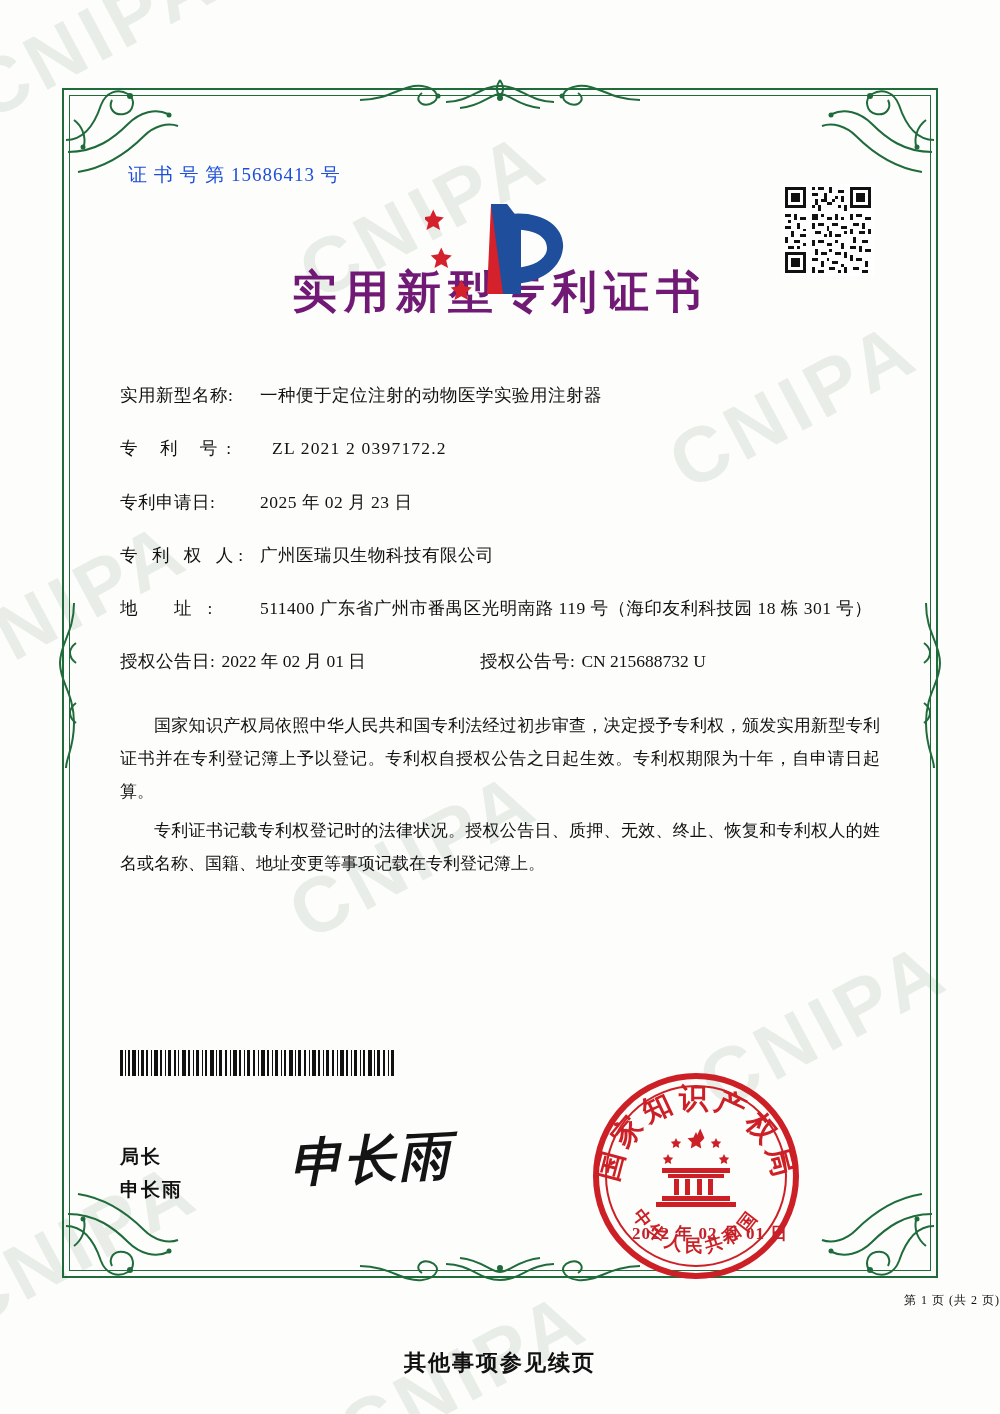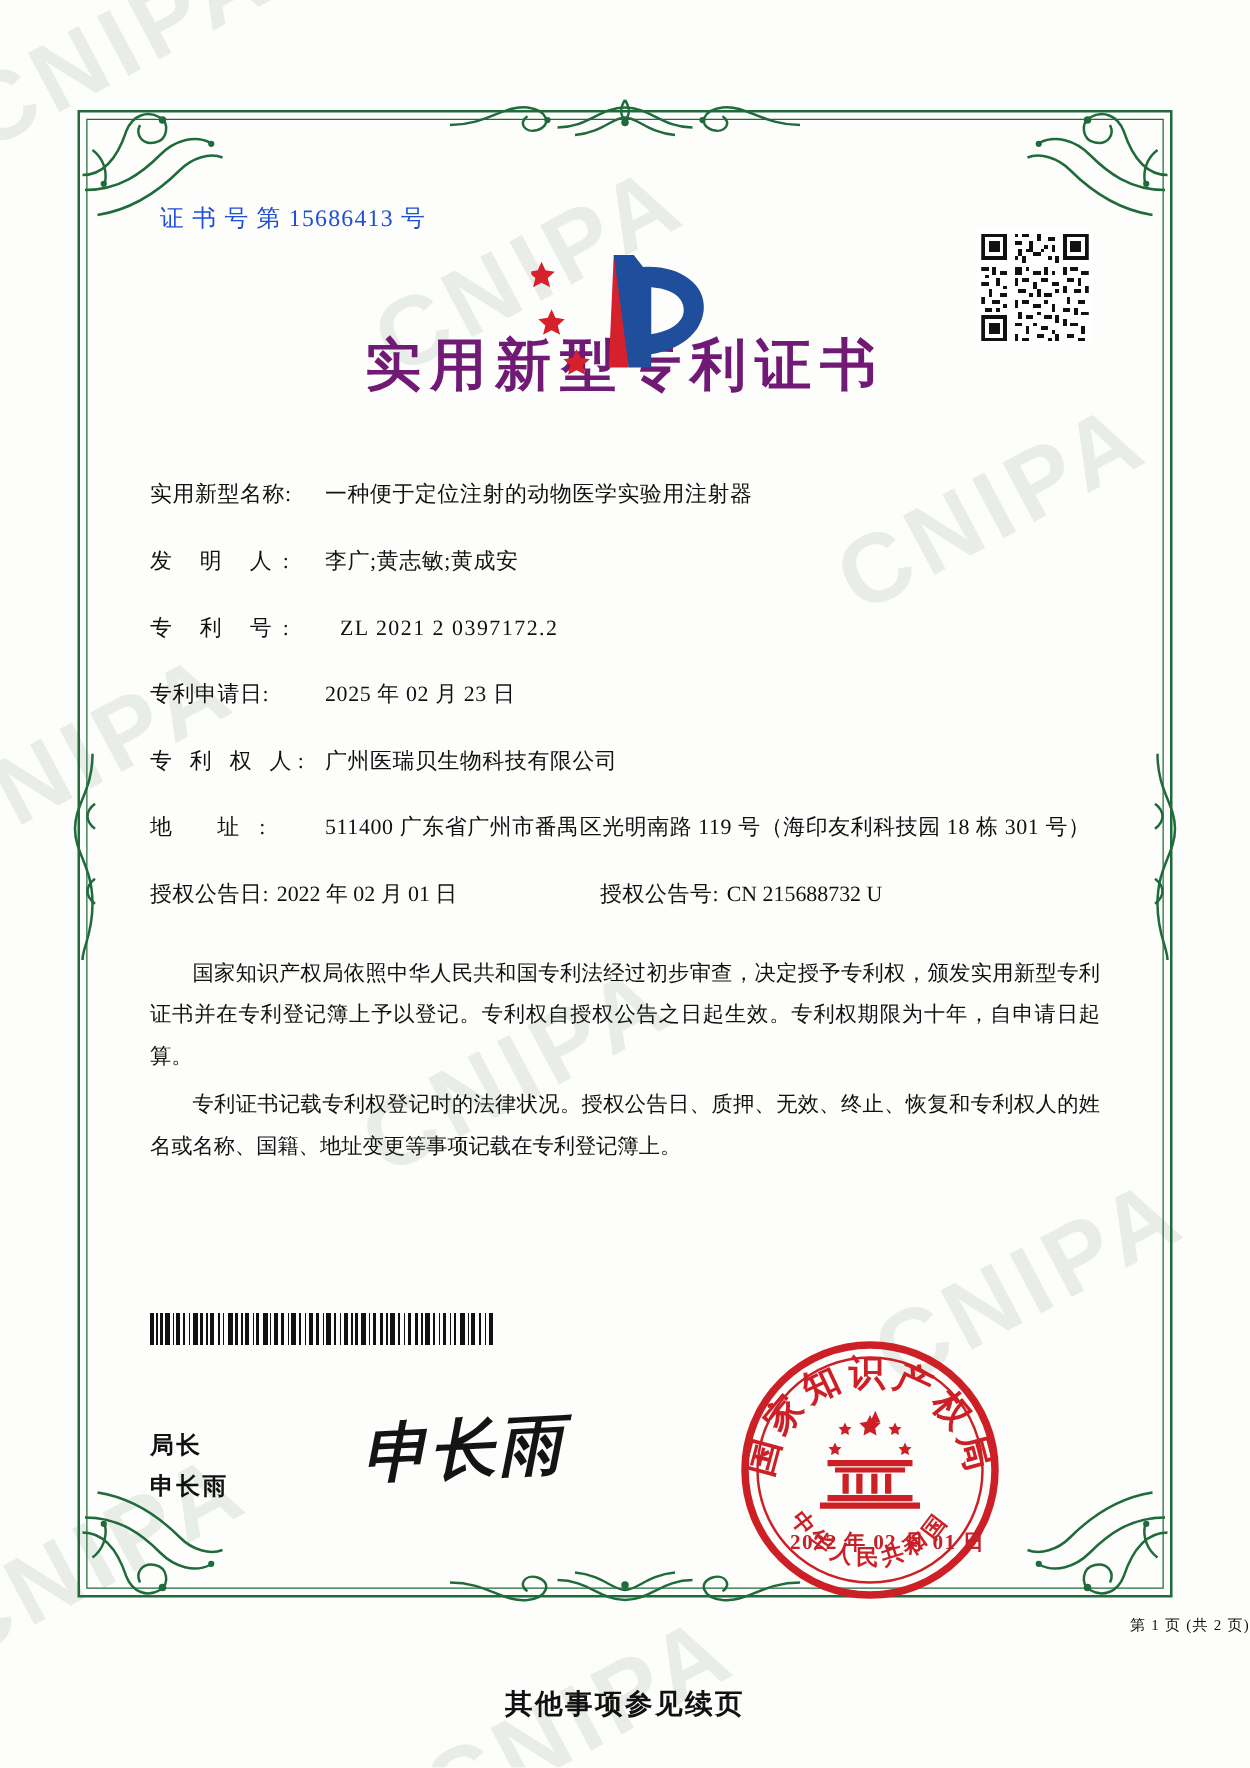--- a/index.html
+++ b/index.html
@@ -444,24 +444,20 @@
     </svg>
 
     <div id="doc-title">实用新型专利证书</div>
 
     <div class="fields">
       <div class="frow">
         <div class="flabel">实用新型名称:</div>
         <div class="fvalue">一种便于定位注射的动物医学实验用注射器</div>
       </div>
       <div class="frow">
-        <div class="flabel sp1">发    明    人:</div>
-        <div class="fvalue">李广;黄志敏;黄成安</div>
-      </div>
-      <div class="frow">
         <div class="flabel sp1">专    利    号:</div>
         <div class="fvalue mono">ZL 2021 2 0397172.2</div>
       </div>
       <div class="frow">
         <div class="flabel">专利申请日:</div>
         <div class="fvalue">2025 年 02 月 23 日</div>
       </div>
       <div class="frow">
         <div class="flabel sp3">专 利 权 人:</div>
         <div class="fvalue">广州医瑞贝生物科技有限公司</div>

